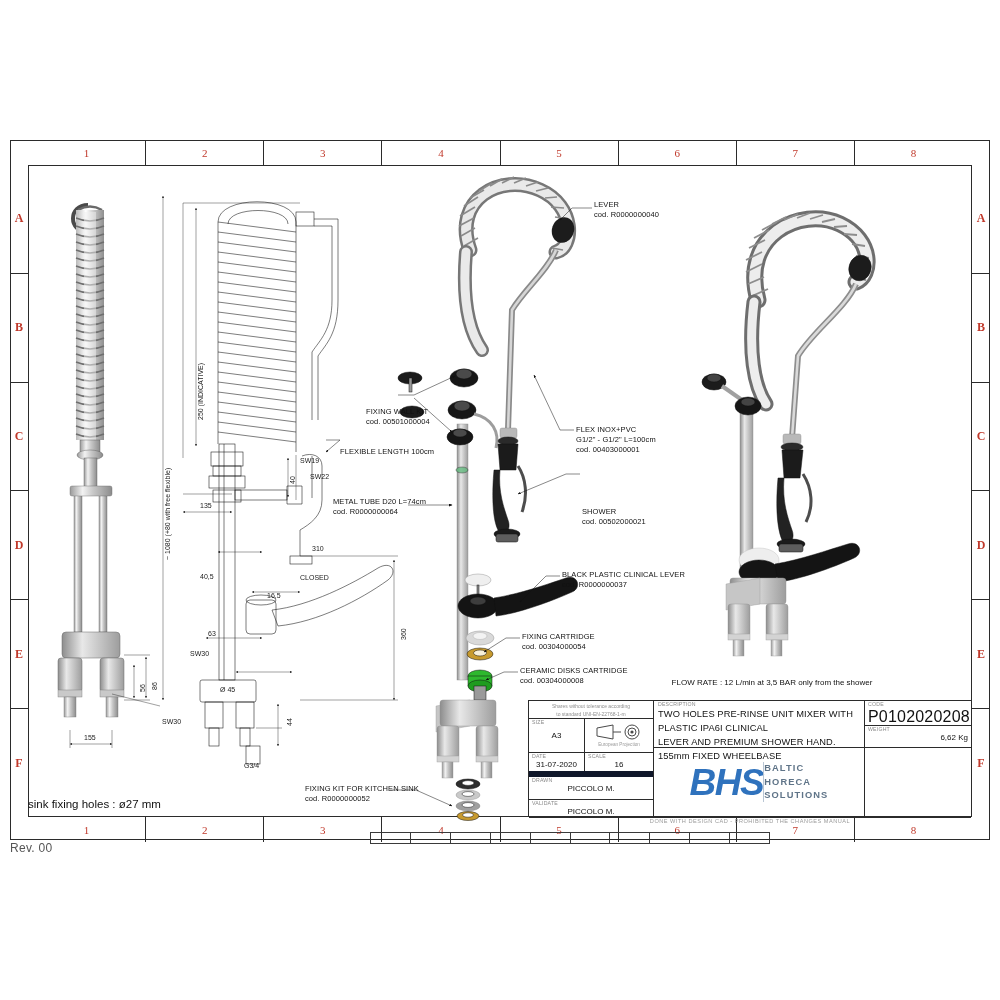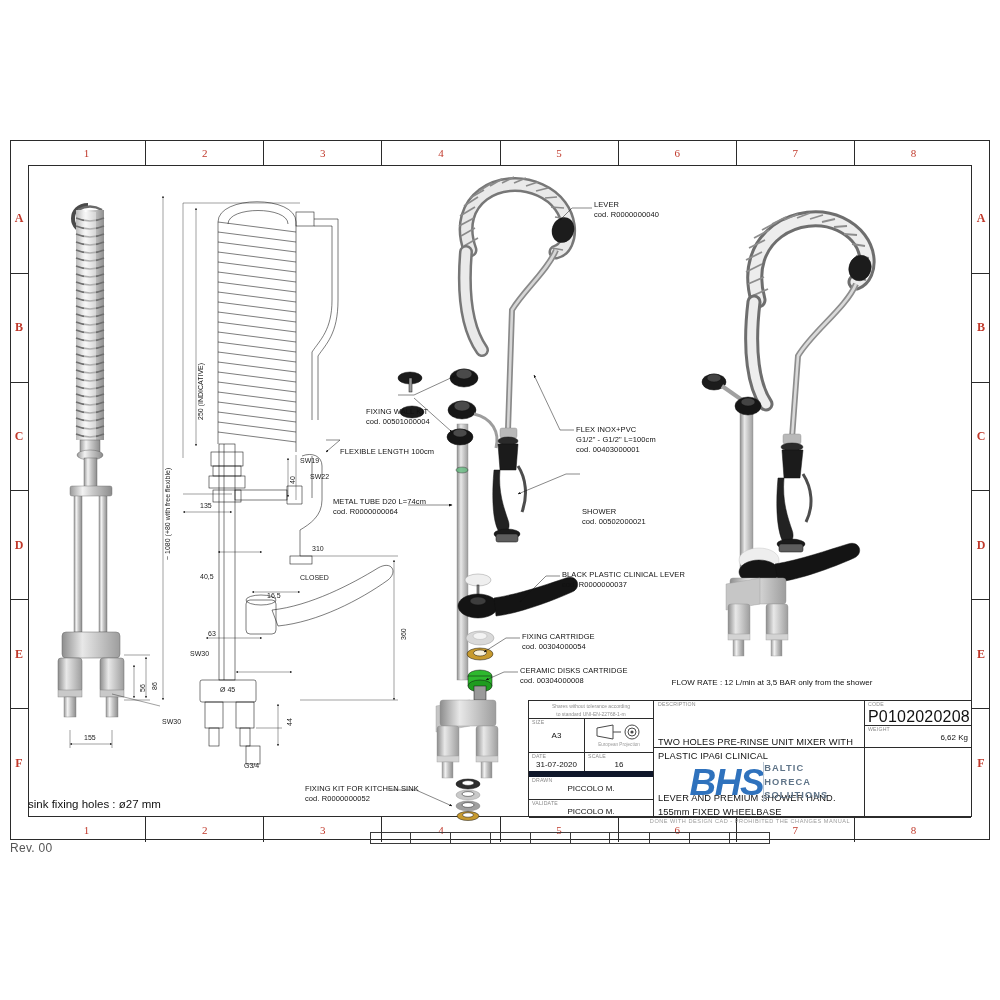--- a/index.html
+++ b/index.html
@@ -57,21 +57,21 @@
   .row-size{display:flex;border-bottom:1px solid #2b2b2b;height:34px;box-sizing:border-box;}
   .size-l{width:56px;border-right:1px solid #2b2b2b;box-sizing:border-box;padding:1px 3px;}
   .size-r{flex:1;box-sizing:border-box;padding:1px 2px;display:flex;flex-direction:column;align-items:center;justify-content:center;}
   .proj-cap{font-size:4.6px;color:#9a9a9a;margin-top:1px;}
 
   .row-ds{display:flex;border-bottom:6px solid #0f172a;height:24px;box-sizing:border-box;}
   .ds-l{width:56px;border-right:1px solid #2b2b2b;box-sizing:border-box;padding:1px 3px;}
   .ds-r{flex:1;box-sizing:border-box;padding:1px 3px;}
 
   .desc-box{border-bottom:1px solid #2b2b2b;box-sizing:border-box;padding:1px 4px;height:47px;}
-  .desc-txt{font-size:9.3px;color:#111;line-height:1.5;letter-spacing:.1px;margin-top:28px;}
+  .desc-txt{font-size:9.3px;color:#111;line-height:1.5;letter-spacing:.1px;}
 
   .logo-box{flex:1;display:flex;align-items:center;justify-content:center;box-sizing:border-box;}
   .bhs{font-family:"Liberation Sans",sans-serif;font-weight:bold;font-style:italic;font-size:37px;
        color:#2f72bd;letter-spacing:-1.5px;line-height:1;}
   .bhs-div{width:1px;height:40px;background:#b9c6d4;}
   .bhs-sub{font-size:9.3px;color:#5f7488;line-height:1.45;letter-spacing:1.1px;font-weight:bold;}
 
   .tb-foot{height:11px;border-top:1px solid #2b2b2b;display:flex;align-items:center;justify-content:center;box-sizing:border-box;}
   .tb-foot span{font-size:5.6px;color:#9a9a9a;letter-spacing:.5px;}
 

